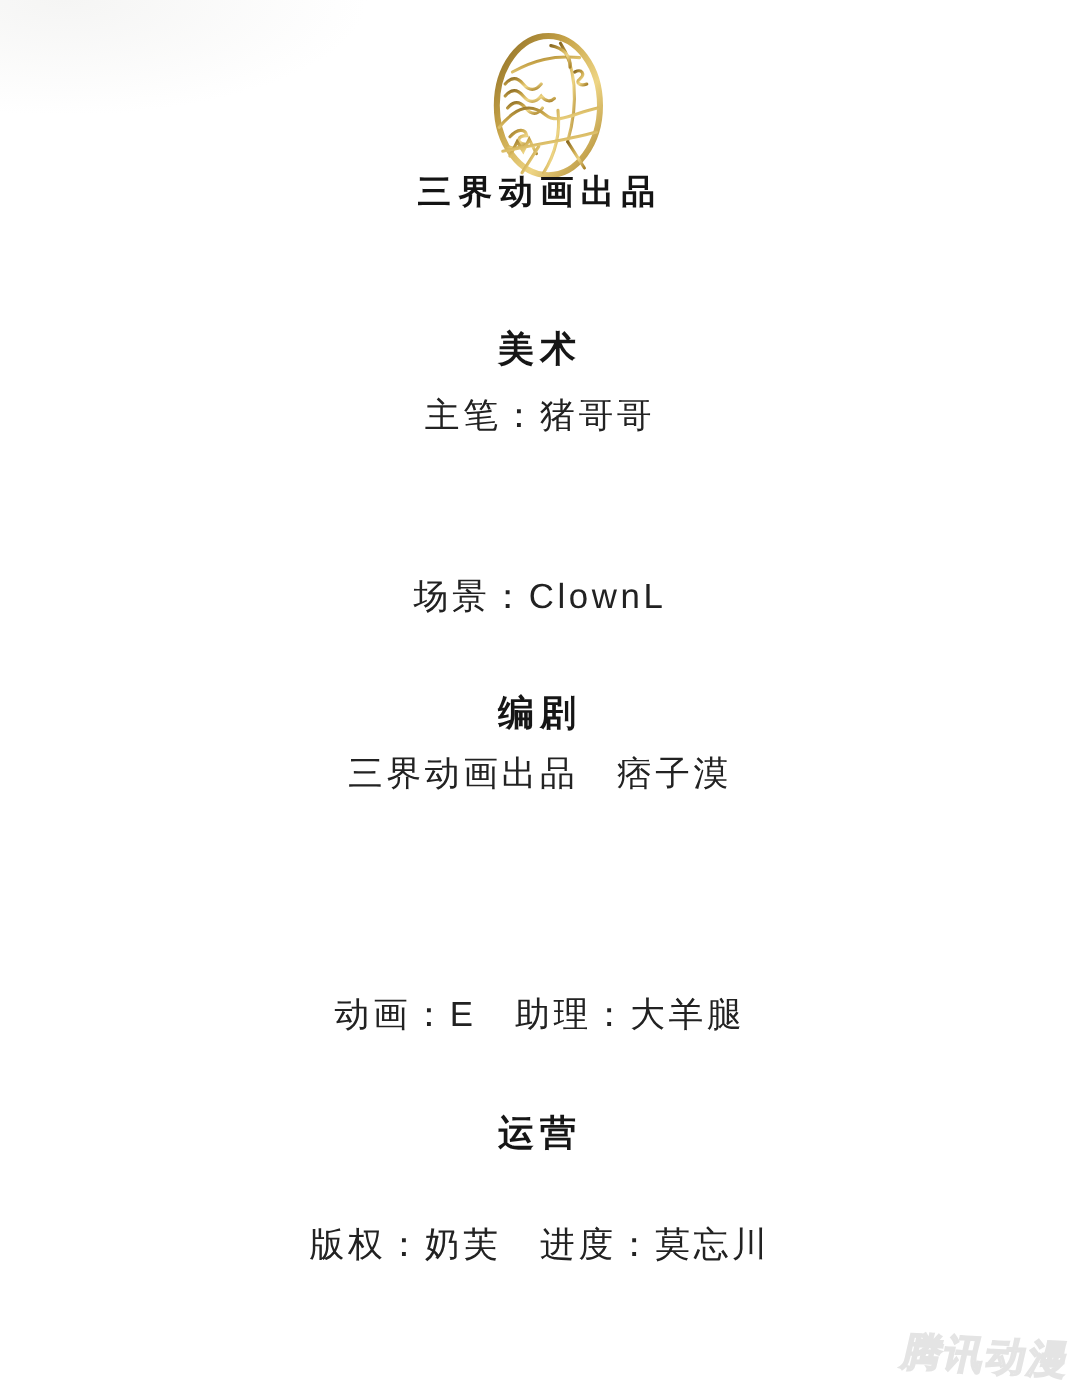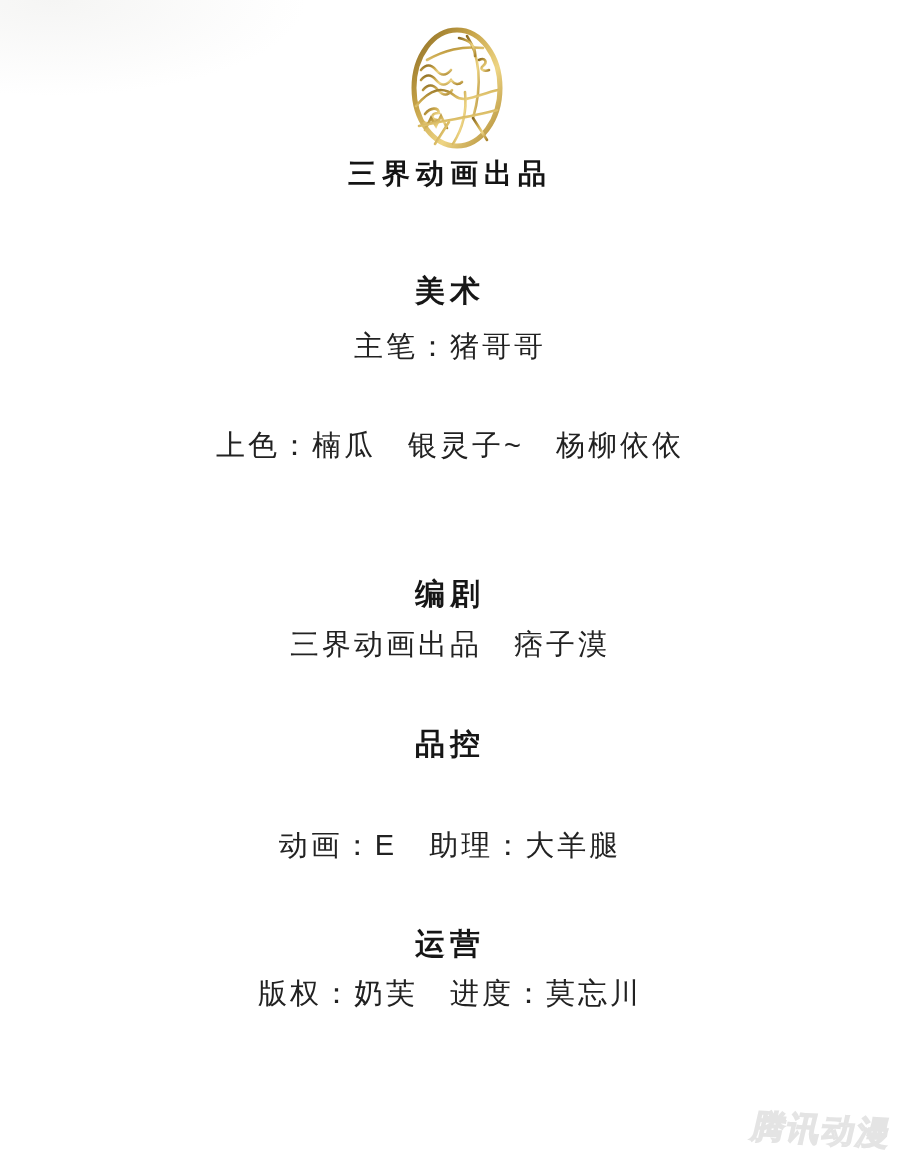--- a/index.html
+++ b/index.html
@@ -80,30 +80,29 @@
         <path d="M 56,66 C 58,84 54,102 44,118"></path>
 
         <path d="M 64,92 L 78,114"></path>
         <path d="M 40,96 L 26,118"></path>
 
         <path d="M 10,100 C 40,94 66,90 88,84"></path>
       </g>
     </svg>
   </div>
 
-  <div class="line title" style="top:155px">三界动画出品</div>
+  <div class="line title" style="top:141px">三界动画出品</div>
 
   <div class="line heading" style="top:271px">美术</div>
   <div class="line body-line" style="top:327px">主笔：猪哥哥</div>
-  <div class="line body-line" style="top:426px">上色：楠瓜　银灵子~　杨柳依依</div>
+  <div class="line body-line" style="top:478px">场景：ClownL</div>
 
   <div class="line heading" style="top:574px">编剧</div>
   <div class="line body-line" style="top:625px">三界动画出品　痞子漠</div>
 
-  <div class="line heading" style="top:724px">品控</div>
   <div class="line heading" style="top:924px">运营</div>
 
   <div class="line body-line" style="top:826px">动画：E　助理：大羊腿</div>
-  <div class="line body-line" style="top:974px">版权：奶芙　进度：莫忘川</div>
+  <div class="line body-line" style="top:1018px">版权：奶芙　进度：莫忘川</div>
 
   <div class="watermark">腾讯动漫</div>
 
 </div>
 
 </body></html>

